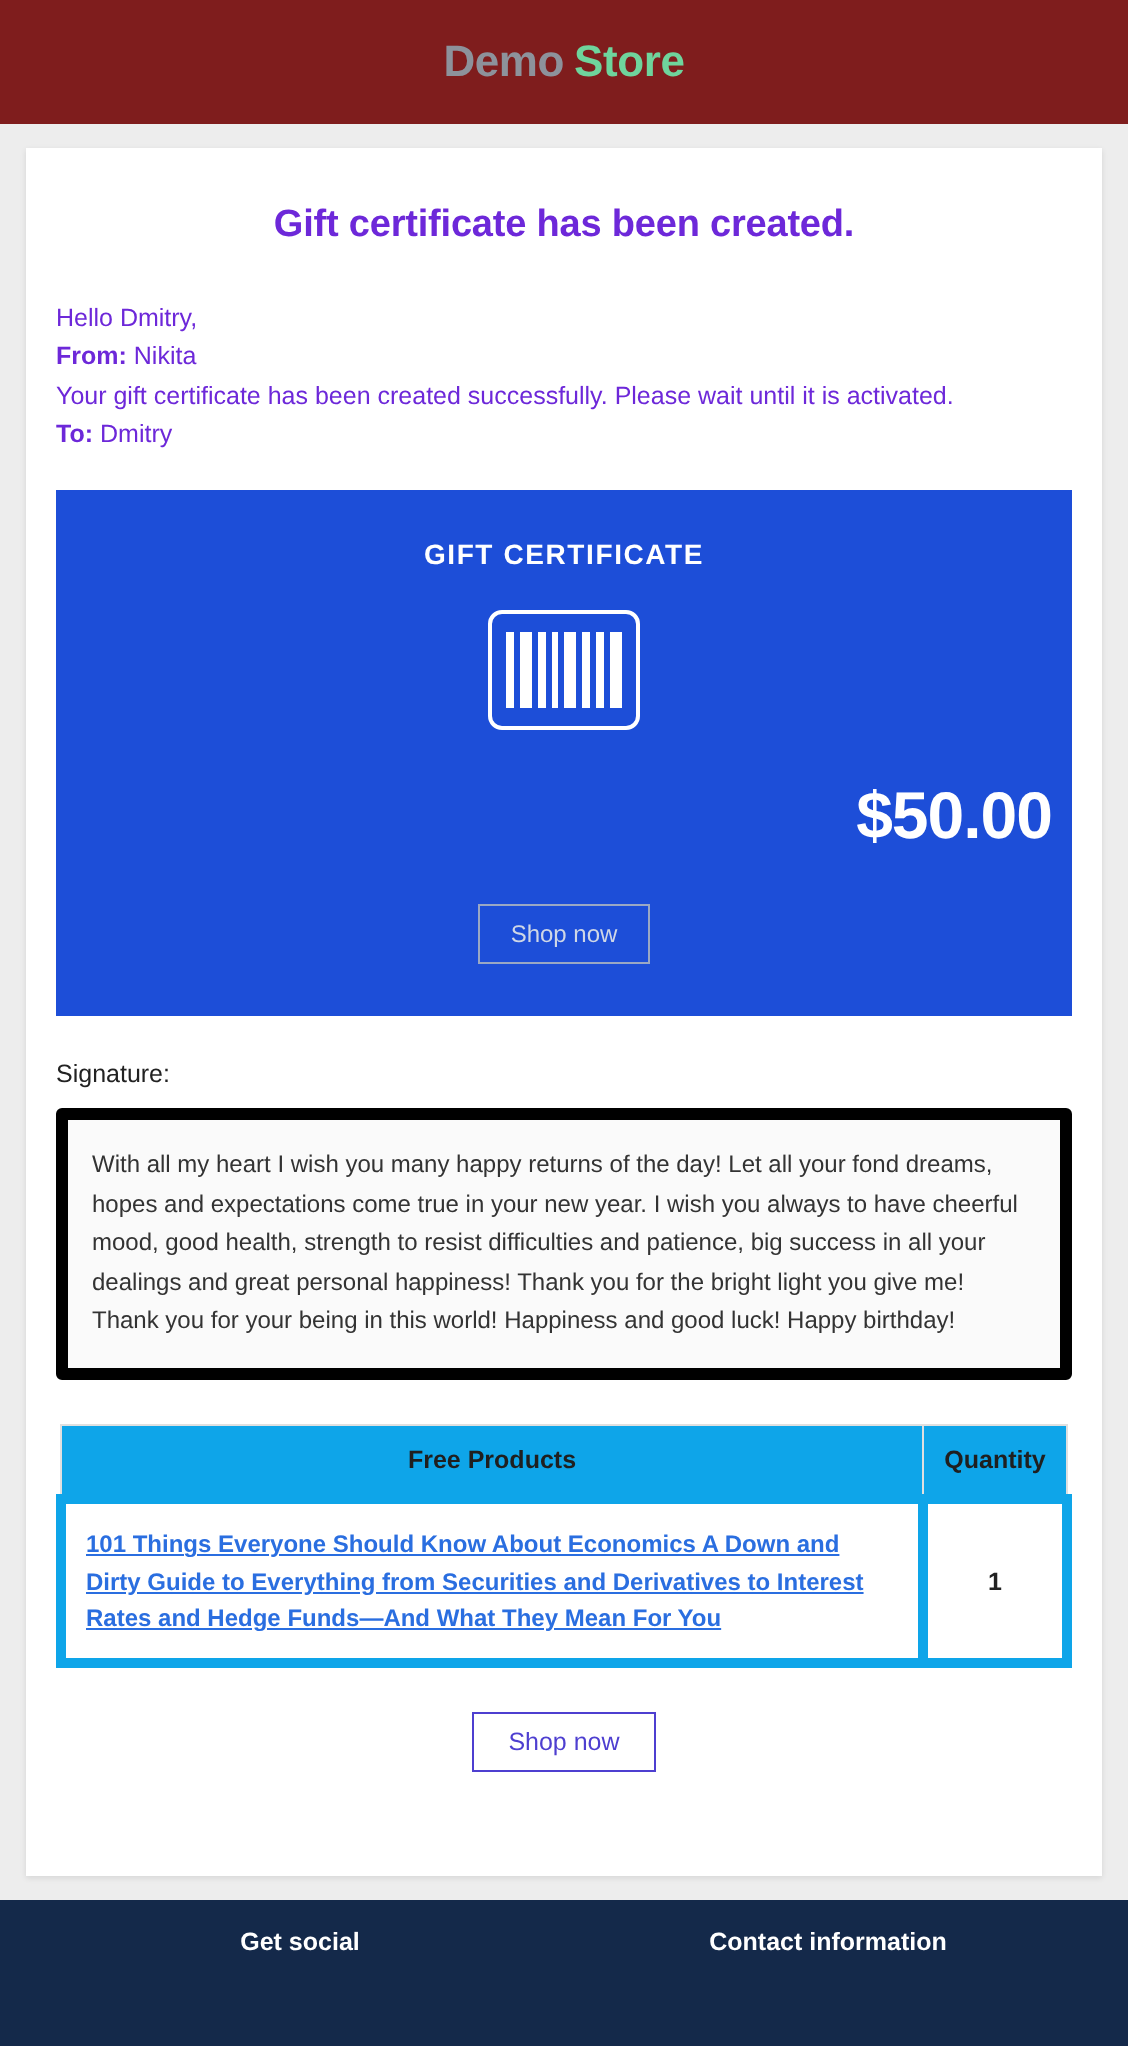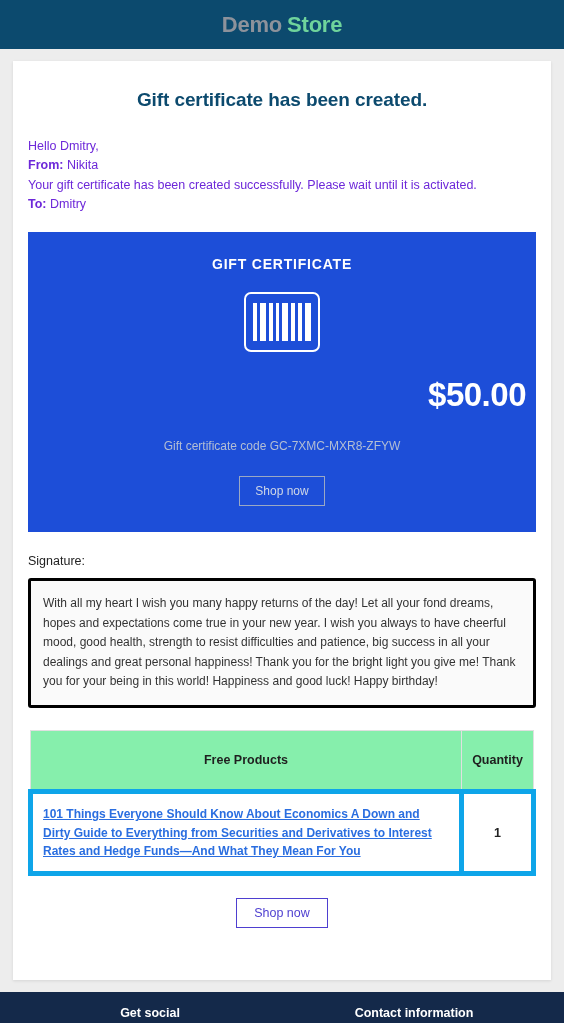--- a/index.html
+++ b/index.html
@@ -6,22 +6,22 @@
   html, body {
     width: 564px;
     background: #ededed;
     font-family: "Liberation Sans", sans-serif;
     -webkit-font-smoothing: antialiased;
   }
   body { width: 564px; min-height: 1023px; position: relative; }
 
   
   .site-header {
-    background: #0c4a6e;
-    height: 49px;
+    background: #7f1d1d;
+    height: 62px;
     display: flex;
     align-items: center;
     justify-content: center;
     border-bottom: 1px solid #0e2murky;
   }
   .logo {
     font-size: 22px;
     font-weight: bold;
     letter-spacing: -0.2px;
     white-space: nowrap;
@@ -36,21 +36,21 @@
   .card {
     background: #ffffff;
     box-shadow: 0 1px 3px rgba(0,0,0,0.10);
     padding: 22px 15px 22px 15px;
   }
 
   .doc-title {
     text-align: center;
     font-size: 19px;
     font-weight: bold;
-    color: #0c4a6e;
+    color: #6d28d9;
     margin: 6px 0 26px 0;
     letter-spacing: -0.1px;
   }
 
   .intro {
     font-size: 12.5px;
     color: #6d28d9;
     line-height: 1.54;
     margin: 0 0 18px 0;
   }
@@ -119,45 +119,45 @@
     font-family: "Liberation Sans", sans-serif;
   }
 
   
   .sig-label {
     font-size: 12.5px;
     color: #222;
     margin: 22px 0 10px 0;
   }
   .sig-box {
-    border: 3px solid #000000;
+    border: 6px solid #000000;
     background: #fafafa;
     border-radius: 3px;
     padding: 13px 12px 14px 12px;
   }
   .sig-text {
     font-size: 12px;
     line-height: 1.62;
     color: #333;
   }
 
   
   .prod-table {
     width: 100%;
     border-collapse: collapse;
     margin-top: 22px;
     border: 1px solid #e0e0e0;
   }
   .prod-table th {
-    background: #86efac;
+    background: #0ea5e9;
     border: 1px solid #e0e0e0;
     font-size: 12.5px;
     font-weight: bold;
     color: #1f1f1f;
-    padding: 22px 8px;
+    padding: 10px 8px;
     text-align: center;
   }
   .prod-table td {
     border: 5px solid #0ea5e9;
     padding: 11px 10px;
     font-size: 12px;
     color: #222;
     vertical-align: middle;
     font-weight: bold;
   }
@@ -233,21 +233,20 @@
         <i class="w2"></i>
         <i class="w1"></i>
         <i class="w3"></i>
         <i class="w2"></i>
         <i class="w1"></i>
         <i class="w1"></i>
         <i class="w2"></i>
       </div>
 
       <div class="gc-amount-value">$50.00</div>
-      <div class="gc-code">Gift certificate code GC-7XMC-MXR8-ZFYW</div>
       <button class="gc-shop-btn">Shop now</button>
     </div>
 
     <div class="sig-label">Signature:</div>
     <div class="sig-box">
       <div class="sig-text">With all my heart I wish you many happy returns of the day! Let all your fond dreams, hopes and expectations come true in your new year. I wish you always to have cheerful mood, good health, strength to resist difficulties and patience, big success in all your dealings and great personal happiness! Thank you for the bright light you give me! Thank you for your being in this world! Happiness and good luck! Happy birthday!</div>
     </div>
 
     <table class="prod-table">
       <thead>

